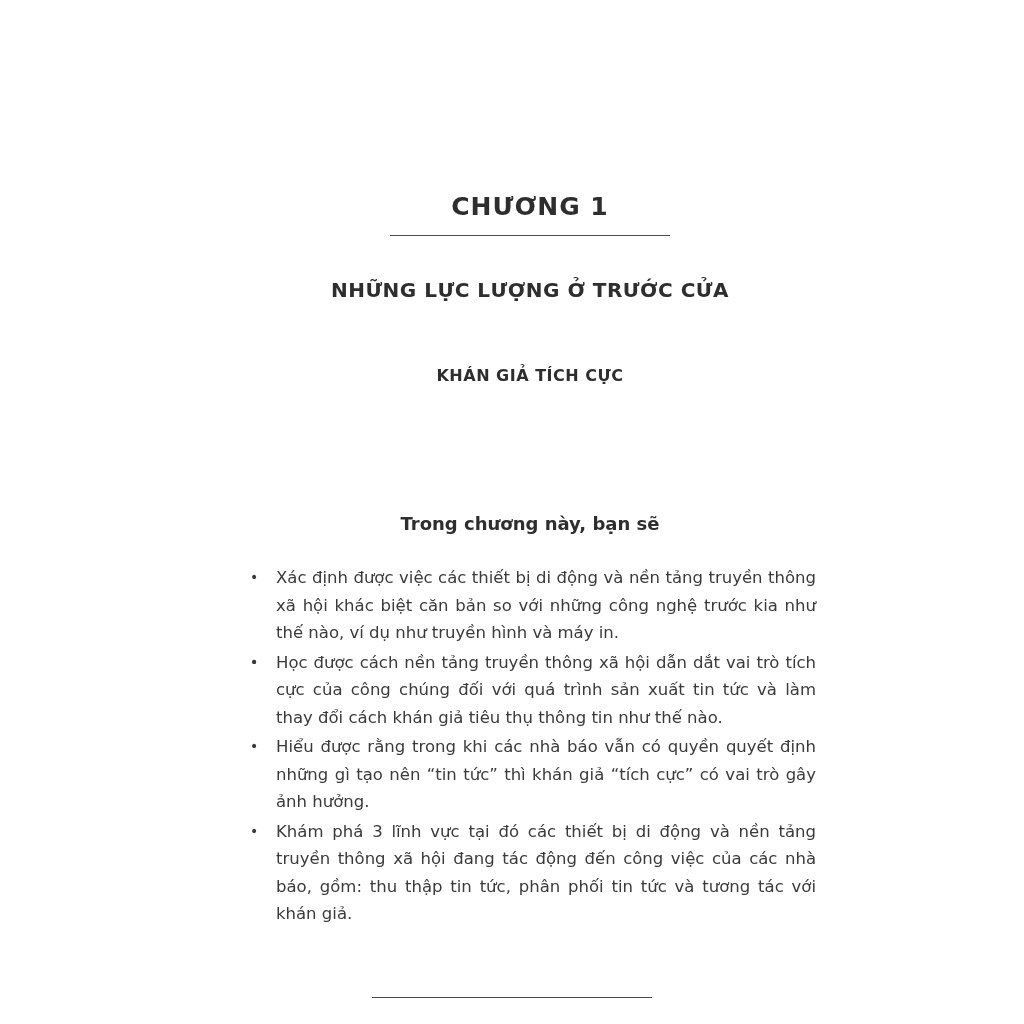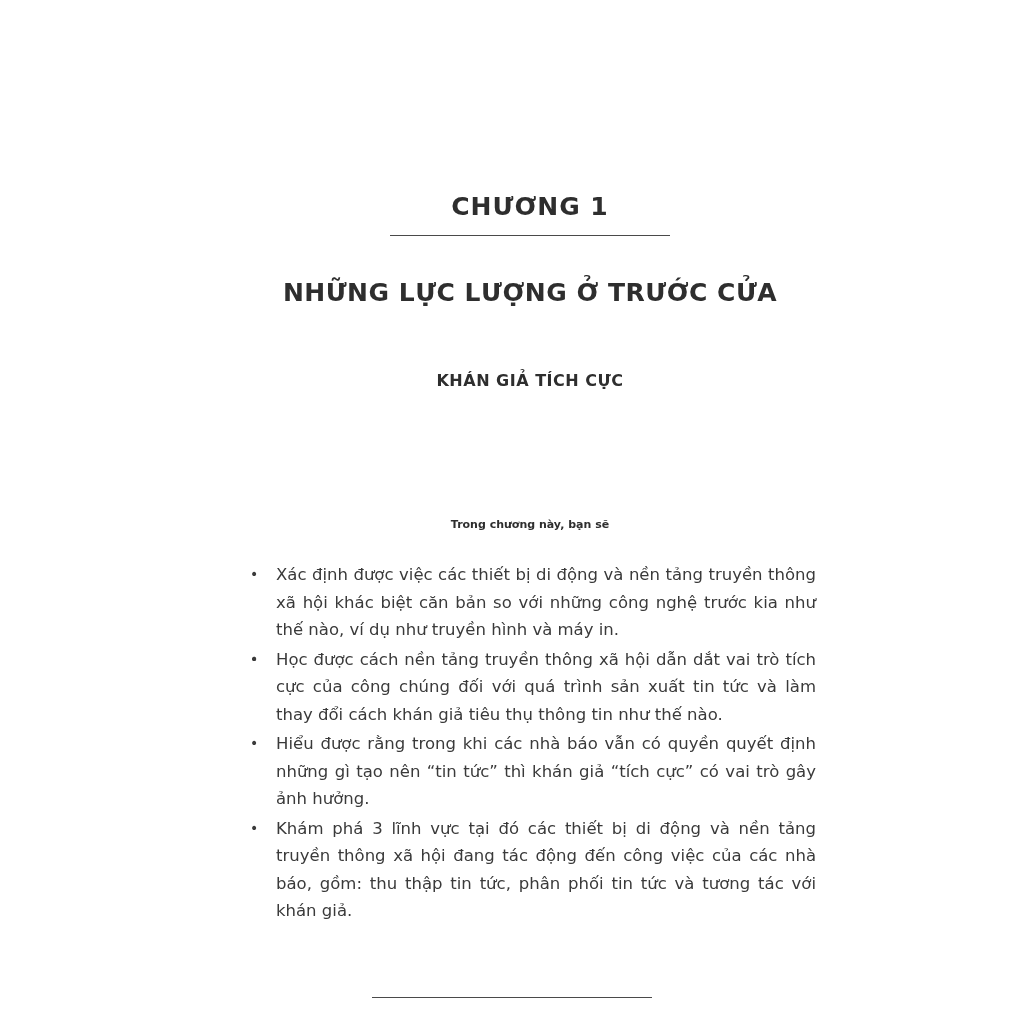--- a/index.html
+++ b/index.html
@@ -35,37 +35,37 @@
   }
   .chapter-rule {
     width: 280px;
     height: 0;
     border-top: 1.5px solid #4a4a4a;
     margin: 14px auto 0 auto;
   }
   .chapter-title {
     margin-top: 42px;
     text-align: center;
-    font-size: 25px;
+    font-size: 20px;
     font-weight: bold;
     letter-spacing: 0.5px;
     color: #2e2e2e;
   }
   .chapter-subtitle {
     margin-top: 64px;
     text-align: center;
     font-size: 16px;
     font-weight: bold;
     letter-spacing: 0.5px;
     color: #2e2e2e;
   }
   .intro-heading {
     margin-top: 128px;
     text-align: center;
-    font-size: 11px;
+    font-size: 18px;
     font-weight: bold;
     color: #2e2e2e;
   }
   .bullet-list {
     margin-top: 30px;
     list-style: none;
   }
   .bullet-item {
     position: relative;
     padding-left: 32px;

